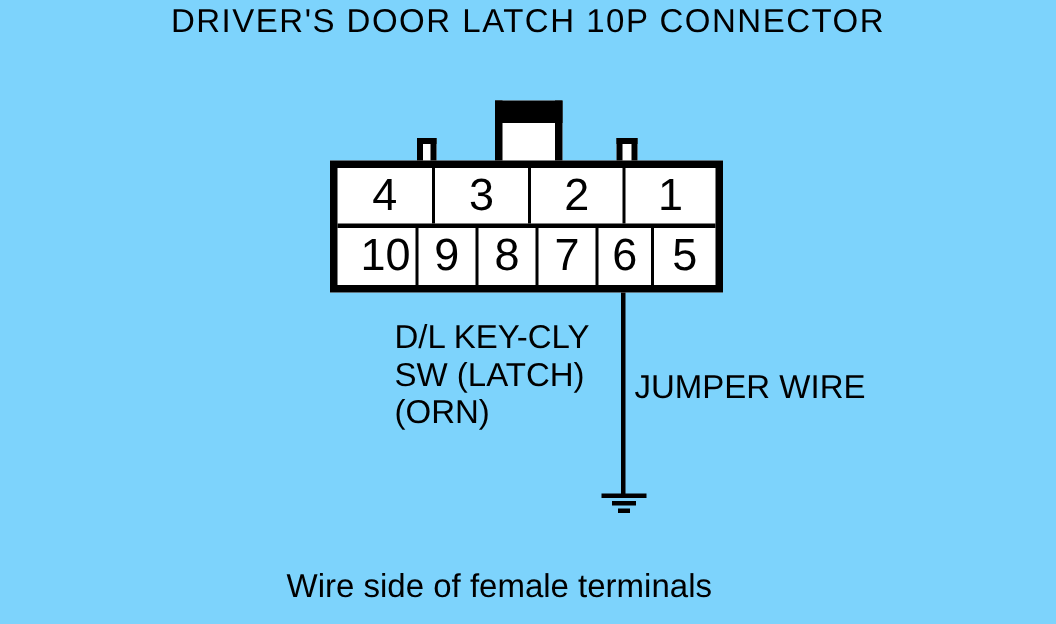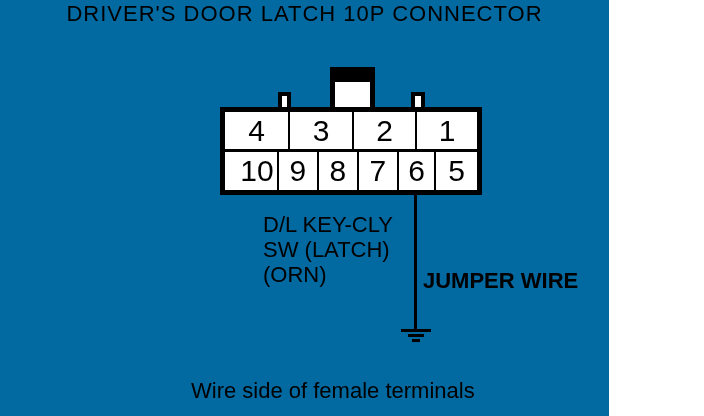--- a/index.html
+++ b/index.html
@@ -1,21 +1,21 @@
 <!DOCTYPE html>
 <html><head>
 <meta charset="utf-8">
 <style>
   * { margin: 0; padding: 0; box-sizing: border-box; }
   html, body { background: #ffffff; }
   #canvas {
     position: relative;
-    width: 609px;
+    width: 704px;
     height: 416px;
-    background: #0369a1;
+    background: #7dd3fc;
     font-family: "Liberation Sans", "DejaVu Sans", sans-serif;
     color: #000000;
     overflow: hidden;
   }
   .title {
     position: absolute;
     left: 0; right: 0; top: 1px;
     text-align: center;
     font-size: 22px;
     letter-spacing: 1px;
@@ -75,21 +75,21 @@
     background: #000000;
     z-index: 1;
   }
   .gnd-bar { position: absolute; background: #000000; height: 3px; }
   .gnd-1 { left: 401px; top: 329px; width: 30px; }
   .gnd-2 { left: 408px; top: 334px; width: 16px; }
   .gnd-3 { left: 412px; top: 339px; width: 8px; }
   
   .label { position: absolute; font-size: 22px; line-height: 25px; white-space: nowrap; }
   .switch-label { left: 263px; top: 212px; }
-  .jumper-label { left: 423px; top: 268px; font-weight: bold; }
+  .jumper-label { left: 423px; top: 245px; }
   .caption { left: 191px; top: 378px; text-align: center; }
 </style>
 </head>
 <body>
 
 <div id="canvas">
 
   <div class="title">DRIVER'S DOOR LATCH 10P CONNECTOR</div>
 
   <div class="key-tab"></div>

